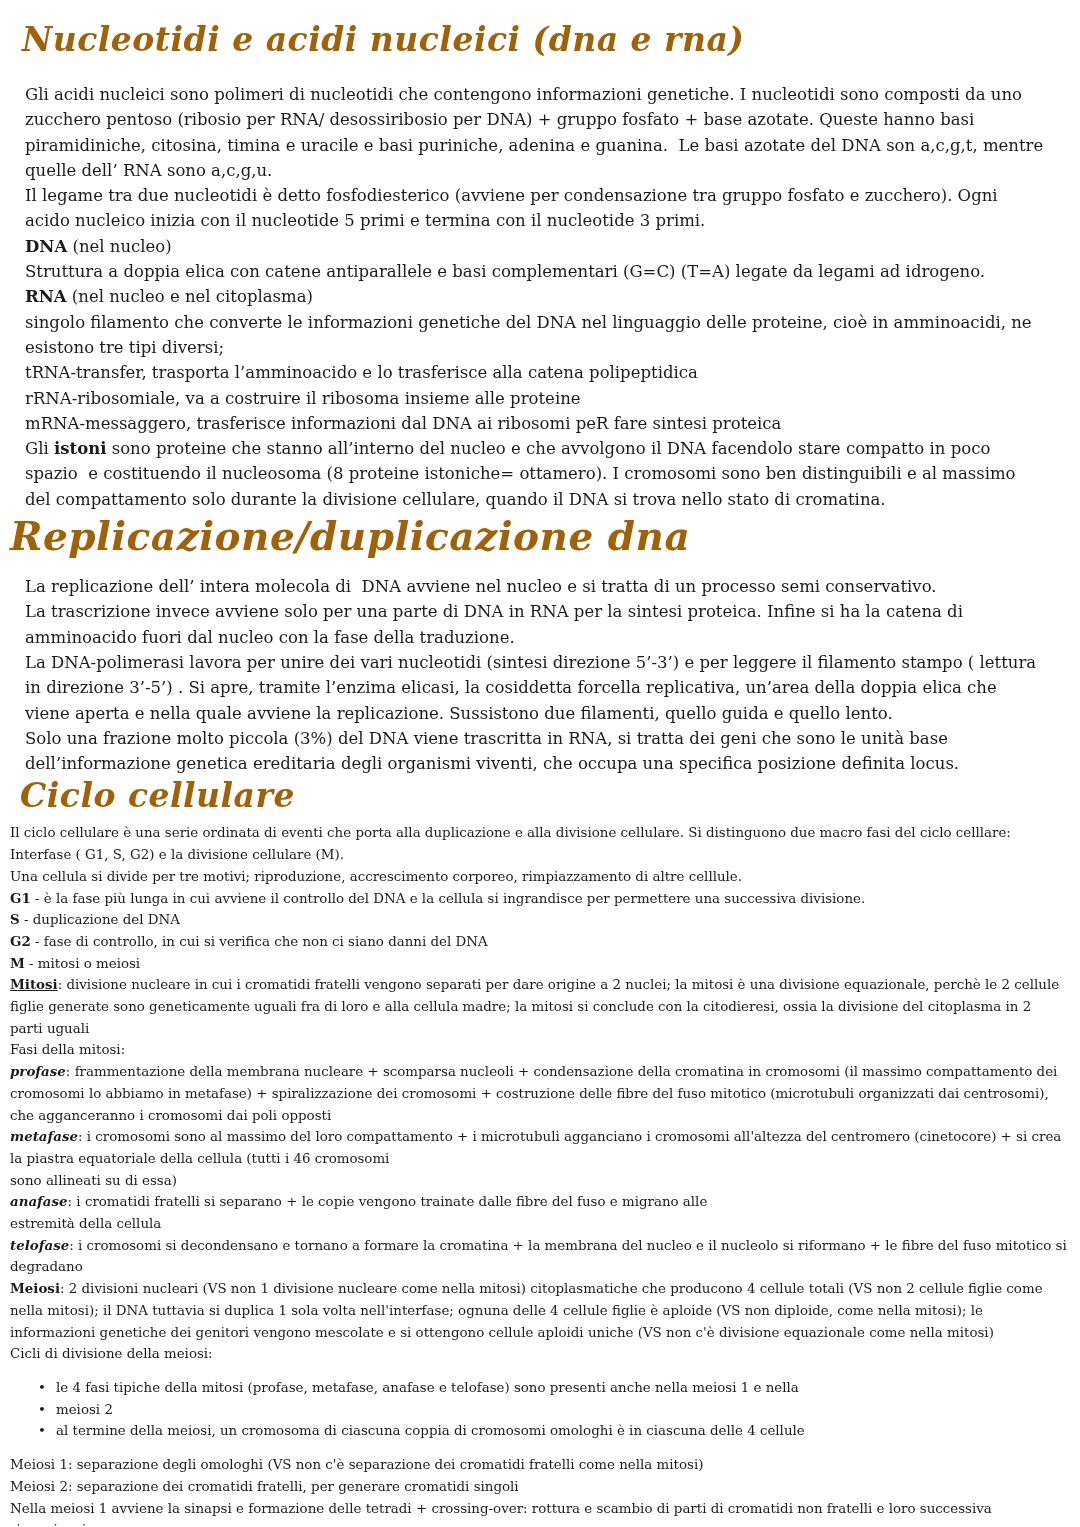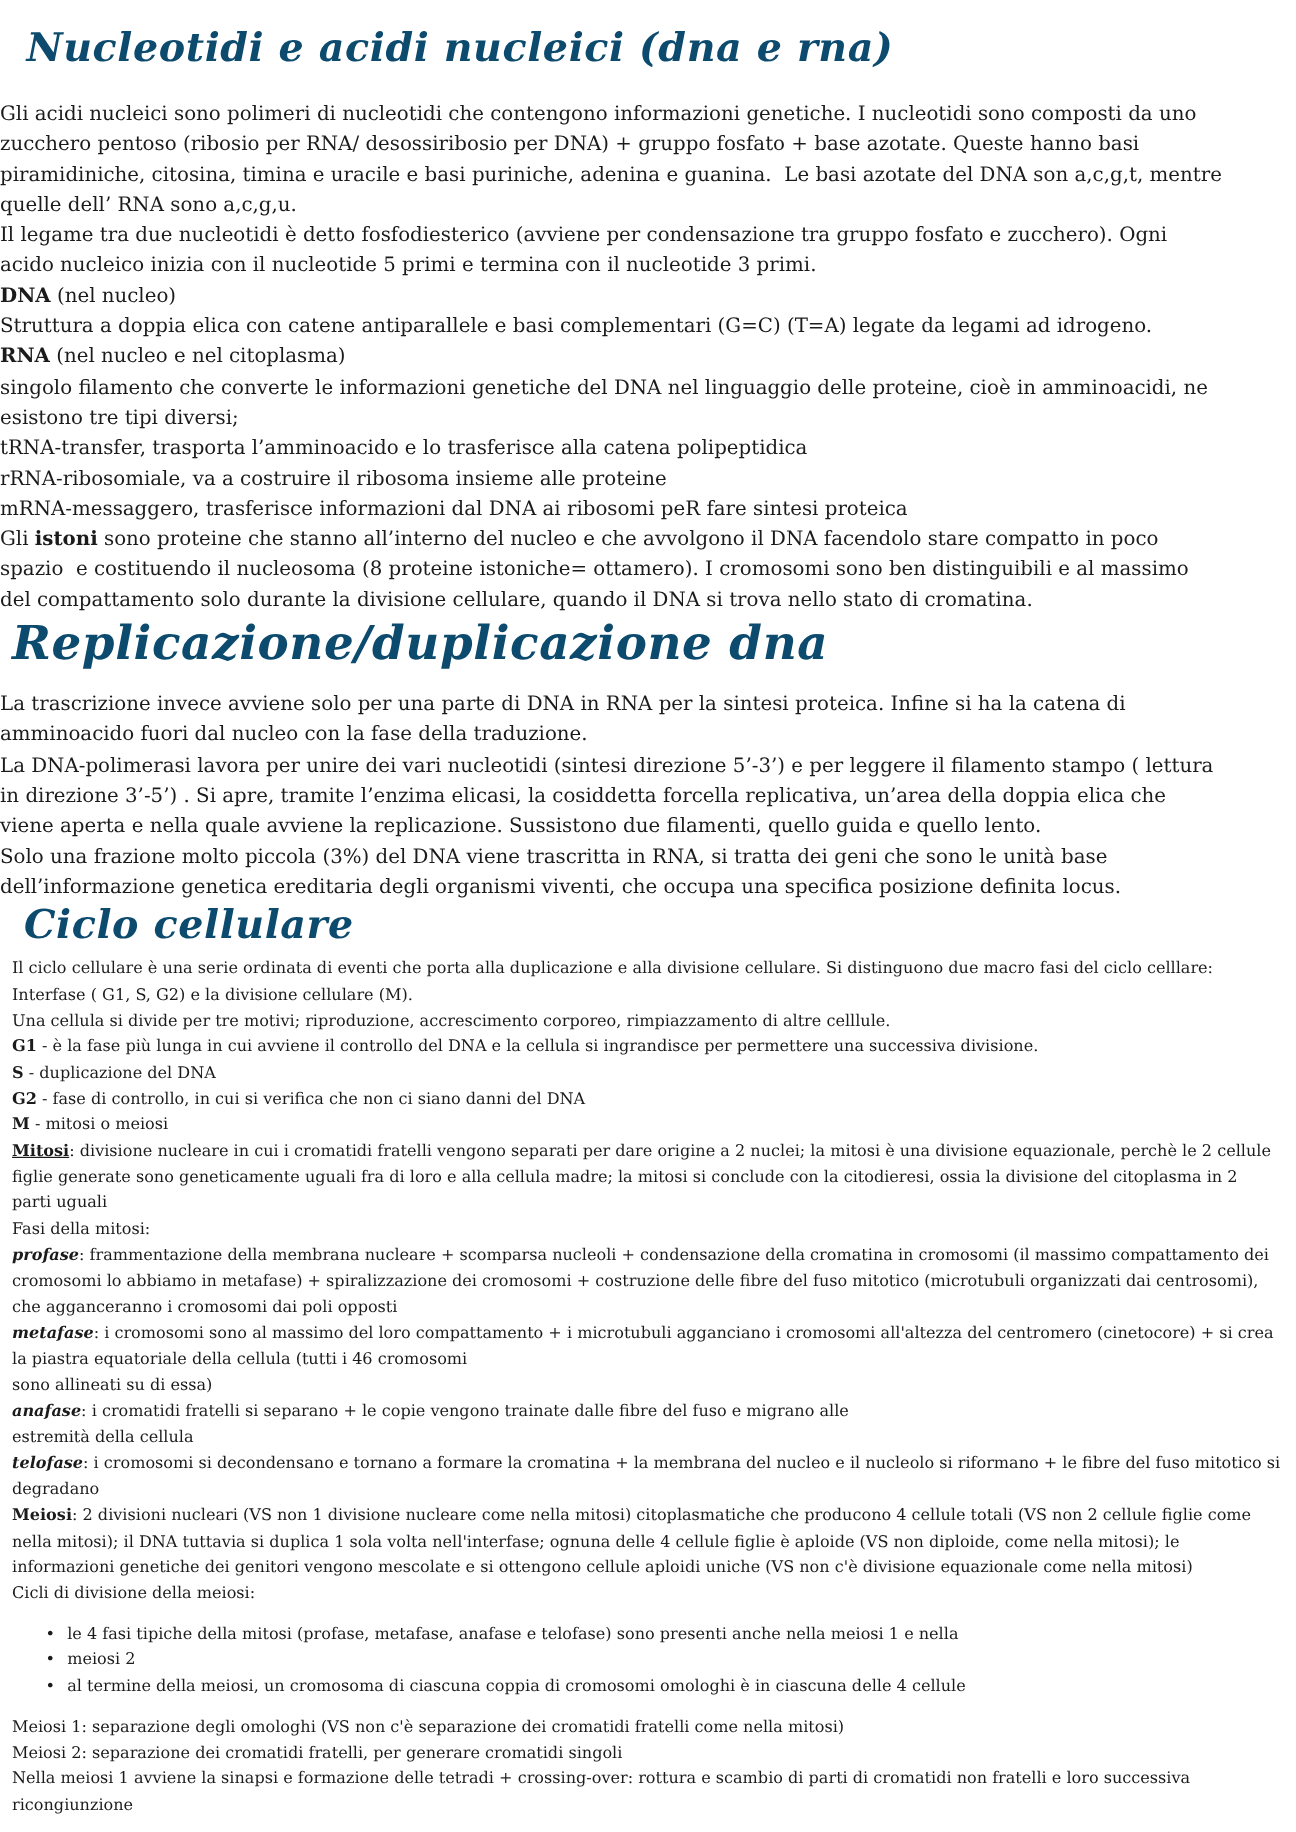--- a/index.html
+++ b/index.html
@@ -18,35 +18,36 @@
     width: 1080px;
     height: 1527px;
     background: #ffffff;
     box-sizing: border-box;
   }
   
   .script-heading {
     font-family: "DejaVu Serif", serif;
     font-style: italic;
     font-weight: 700;
-    color: #0c4a6e;
+    color: #a16207;
     letter-spacing: 0.5px;
     line-height: 40px;
     white-space: nowrap;
   }
   h1.script-heading { font-size: 33px; margin: 20px 0 22px 22px; }
   h2.script-heading { font-size: 39px; margin: 4px 0 18px 10px; }
   h3.script-heading { font-size: 33px; margin: 0 0 6px 20px; }
 
   .section-body p {
     margin: 0;
     white-space: pre-wrap;
   }
   
   .sec-large .section-body {
+    margin-left: 25px;
     width: 1020px;
     font-size: 16.5px;
     line-height: 25.3px;
   }
   
   .sec-small .section-body {
     margin-left: 10px;
     width: 1058px;
     font-size: 13.4px;
     line-height: 21.7px;
@@ -89,20 +90,21 @@
         <p><span>tRNA-transfer, trasporta l’amminoacido e lo trasferisce alla catena polipeptidica</span></p>
         <p><span>rRNA-ribosomiale, va a costruire il ribosoma insieme alle proteine</span></p>
         <p><span>mRNA-messaggero, trasferisce informazioni dal DNA ai ribosomi peR fare sintesi proteica</span></p>
         <p><span>Gli </span><span class="seg-b">istoni</span><span> sono proteine che stanno all’interno del nucleo e che avvolgono il DNA facendolo stare compatto in poco spazio  e costituendo il nucleosoma (8 proteine istoniche= ottamero). I cromosomi sono ben distinguibili e al massimo del compattamento solo durante la divisione cellulare, quando il DNA si trova nello stato di cromatina.</span></p>
       </div>
   </section>
 
   <section class="sec-large">
     <h2 class="script-heading">Replicazione/duplicazione dna</h2>
     <div class="section-body">
+        <p><span>La replicazione dell’ intera molecola di  DNA avviene nel nucleo e si tratta di un processo semi conservativo.</span></p>
         <p><span>La trascrizione invece avviene solo per una parte di DNA in RNA per la sintesi proteica. Infine si ha la catena di amminoacido fuori dal nucleo con la fase della traduzione.</span></p>
         <p><span>La DNA-polimerasi lavora per unire dei vari nucleotidi (sintesi direzione 5’-3’) e per leggere il filamento stampo ( lettura in direzione 3’-5’) . Si apre, tramite l’enzima elicasi, la cosiddetta forcella replicativa, un’area della doppia elica che viene aperta e nella quale avviene la replicazione. Sussistono due filamenti, quello guida e quello lento.</span></p>
         <p><span>Solo una frazione molto piccola (3%) del DNA viene trascritta in RNA, si tratta dei geni che sono le unità base dell’informazione genetica ereditaria degli organismi viventi, che occupa una specifica posizione definita locus.</span></p>
       </div>
   </section>
 
   <section class="sec-small">
     <h3 class="script-heading">Ciclo cellulare</h3>
     <div class="section-body">
         <p><span>Il ciclo cellulare è una serie ordinata di eventi che porta alla duplicazione e alla divisione cellulare. Si distinguono due macro fasi del ciclo celllare: Interfase ( G1, S, G2) e la divisione cellulare (M).</span></p>

